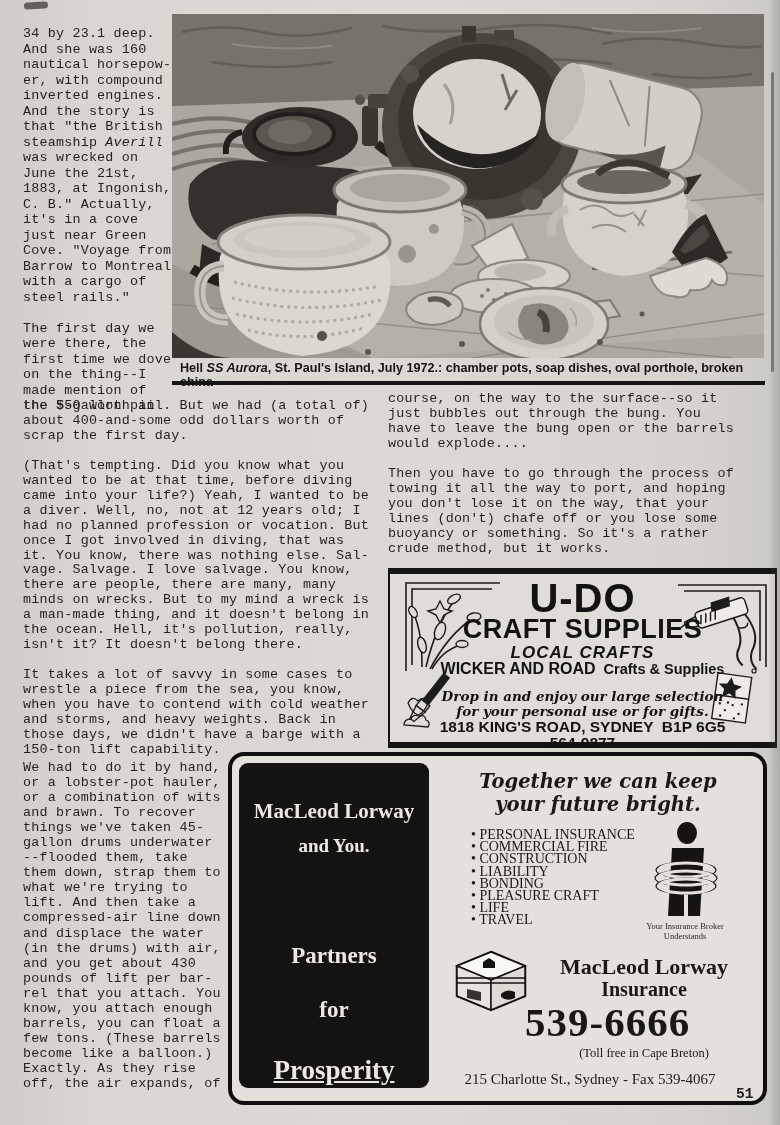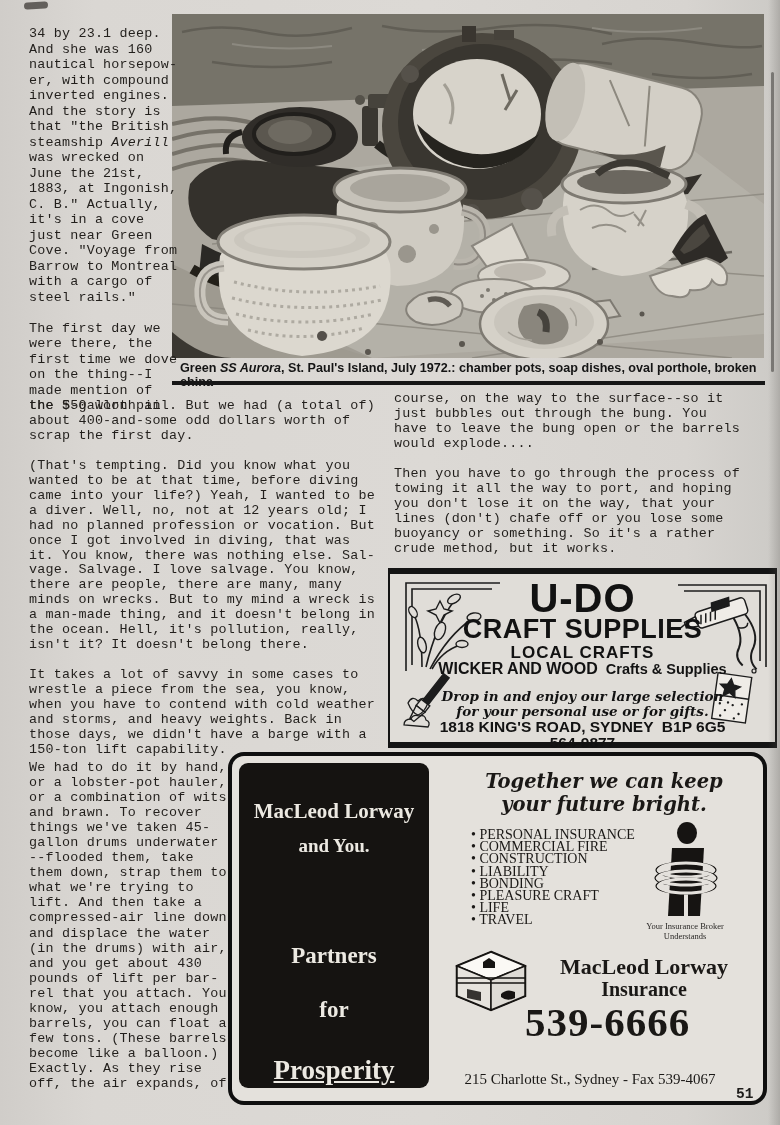--- a/index.html
+++ b/index.html
@@ -3,34 +3,34 @@
 <meta charset="utf-8">
 <style>
   html,body{margin:0;padding:0;background:#8a8885;}
   #page{
     position:relative;width:780px;height:1125px;overflow:hidden;
     background:linear-gradient(90deg,#d0cdc9 0%,#dad7d3 12%,#dcd9d5 55%,#d7d4d0 88%,#cccac6 100%);
     font-family:"Liberation Sans",sans-serif;color:#232220;
   }
   .mono{
     position:absolute;white-space:pre;font-family:"Liberation Mono","DejaVu Sans Mono",monospace;
-    font-size:13.4px;letter-spacing:.2px;color:#221f1c;font-weight:500;margin-left:6px;
+    font-size:13.4px;letter-spacing:.2px;color:#221f1c;font-weight:500;
   }
   .caption{position:absolute;font-weight:bold;font-size:12.6px;color:#141414;letter-spacing:0;}
   .rule{position:absolute;background:#161616;}
   .udo{
     position:absolute;left:388px;top:568px;width:385px;height:168px;
     border-top:6px solid #141414;border-bottom:6px solid #141414;
     border-left:2px solid #141414;border-right:2px solid #141414;
     background:#e0ddd8;
   }
   .udo .c{position:absolute;left:0;width:100%;text-align:center;color:#121212;}
   .udo-title{top:2px;font-size:40px;font-weight:bold;letter-spacing:1px;}
   .udo-sub{top:40px;font-size:27px;font-weight:bold;letter-spacing:.5px;}
-  .udo-l1{top:69px;font-size:17px;font-weight:bold;letter-spacing:1px;}
+  .udo-l1{top:69px;font-size:17px;font-weight:bold;letter-spacing:1px;font-style:italic;}
   .udo-l2{top:86px;font-size:16px;font-weight:bold;}
   .udo-l2 .small{font-size:14.5px;}
   .udo-l3{top:103px;font-size:10.5px;font-weight:bold;letter-spacing:3px;}
   .udo-s1{top:114px;font-size:13.5px;font-weight:bold;font-style:italic;font-family:"DejaVu Serif",serif;}
   .udo-s2{top:129px;font-size:13.5px;font-weight:bold;font-style:italic;font-family:"DejaVu Serif",serif;}
   .udo-addr{top:144px;font-size:15.5px;font-weight:bold;}
   .udo-ph{top:160px;font-size:15.5px;font-weight:bold;}
   .mac{
     position:absolute;left:228px;top:752px;width:531px;height:345px;
     border:4px solid #0f0f0f;border-radius:16px;background:#e4e1dc;
@@ -39,21 +39,21 @@
     position:absolute;left:7px;top:7px;width:190px;height:325px;background:#151311;border-radius:9px;
     font-family:"Liberation Serif","DejaVu Serif",serif;color:#ece9e2;text-align:center;
   }
   .mac-panel div{position:absolute;width:100%;font-weight:bold;}
   .mp1{top:36px;font-size:21px;}
   .mp2{top:72px;font-size:19px;}
   .mp3{top:180px;font-size:23px;}
   .mp4{top:234px;font-size:23px;}
   .mp5{top:292px;font-size:27px;text-decoration:underline;}
   .mac-right{position:absolute;left:197px;top:0;width:334px;height:337px;font-family:"Liberation Serif","DejaVu Serif",serif;color:#1a1816;}
-  .mac-head{position:absolute;left:8px;width:100%;text-align:center;font-family:"DejaVu Serif",serif;font-style:italic;font-weight:bold;font-size:19.5px;}
+  .mac-head{position:absolute;left:2px;width:100%;text-align:center;font-family:"DejaVu Serif",serif;font-style:italic;font-weight:bold;font-size:19.5px;}
   .mh1{top:14px;} .mh2{top:37px;}
   .mac-list{position:absolute;left:42px;top:73px;font-size:14px;line-height:12.2px;font-weight:500;}
   .mac-list div{white-space:pre;}
   .broker{position:absolute;left:222px;top:66px;}
   .broker-cap{position:absolute;left:186px;top:166px;width:140px;text-align:center;font-size:8.5px;line-height:9.5px;color:#2a2826;}
   .mac-co{position:absolute;left:96px;width:238px;text-align:center;font-weight:bold;}
   .mc1{top:198px;font-size:22px;} .mc2{top:222px;font-size:20px;}
   .mac-phone{position:absolute;left:96px;top:242px;width:238px;text-align:left;font-weight:bold;font-size:41px;letter-spacing:1px;}
   .mac-toll{position:absolute;left:96px;top:290px;width:238px;text-align:center;font-size:12.5px;}
   .mac-addr{position:absolute;left:0px;top:315px;width:322px;text-align:center;font-size:15px;}
@@ -230,21 +230,21 @@
           <circle cx="290" cy="330" r="3"></circle>
           <circle cx="430,330" r="0"></circle>
           <circle cx="428" cy="328" r="3"></circle>
           <circle cx="196" cy="338" r="3"></circle>
           <circle cx="470" cy="300" r="2.5"></circle>
         </g>
       <path d="M0,318 q30,26 60,26 l-60,0 Z" fill="#3a3731"></path>
     </svg>
   </div>
 
-  <div class="caption" style="left:180px;top:361px;width:584px;"><span>Green </span><span style="font-style:italic">SS Aurora</span><span>, St. Paul's Island, July 1972.: chamber pots, soap dishes, oval porthole, broken china</span></div>
+  <div class="caption" style="left:180px;top:361px;width:584px;"><span>Hell </span><span style="font-style:italic">SS Aurora</span><span>, St. Paul's Island, July 1972.: chamber pots, soap dishes, oval porthole, broken china</span></div>
   <div class="rule" style="left:172px;top:381px;width:593px;height:3.5px;"></div>
 
   <div class="mono" style="left:23px;top:26px;line-height:15.5px;"><span>34 by 23.1 deep.
 And she was 160
 nautical horsepow-
 er, with compound
 inverted engines.
 And the story is
 that "the British
 steamship </span><span style="font-style:italic">Averill</span><span>
@@ -386,21 +386,21 @@
             <circle cx="66" cy="143" r="1.2"></circle>
             <circle cx="72" cy="128" r="1.2"></circle>
             <circle cx="58" cy="128" r="1.2"></circle>
           </g>
       </g>
       <circle cx="84" cy="96" r="2" fill="none" stroke="#1c1c1c" stroke-width="1.2"></circle>
     </svg>
     <div class="c udo-title">U-DO</div>
     <div class="c udo-sub">CRAFT SUPPLIES</div>
     <div class="c udo-l1">LOCAL CRAFTS</div>
-    <div class="c udo-l2"><span>WICKER AND WOOD</span><span class="small" style="white-space:pre">  Crafts &amp; Supplies</span></div>
+    <div class="c udo-l2"><span>WICKER AND ROAD</span><span class="small" style="white-space:pre">  Crafts &amp; Supplies</span></div>
     <div class="c udo-s1">Drop in and enjoy our large selection</div>
     <div class="c udo-s2">for your personal use or for gifts.</div>
     <div class="c udo-addr" style="white-space:pre">1818 KING'S ROAD, SYDNEY  B1P 6G5</div>
     <div class="c udo-ph">564-9877</div>
   </div>
 
   <div class="mac">
     <div class="mac-panel">
       <div class="mp1">MacLeod Lorway</div>
       <div class="mp2">and You.</div>
@@ -446,20 +446,21 @@
         <path d="M4,28 L72,28 M4,33 L72,33" stroke="#161412" stroke-width="1.5"></path>
         <g fill="#161412">
           <path d="M30,12 l6,-4 l6,4 l0,6 l-12,0 Z"></path>
           <rect x="14" y="36" width="14" height="9" transform="skewY(12)" opacity=".85"></rect>
           <path d="M48,44 q6,-6 14,-2 l0,6 q-8,4 -14,-1 Z"></path>
         </g>
       </svg>
       <div class="mac-co mc1">MacLeod Lorway</div>
       <div class="mac-co mc2">Insurance</div>
       <div class="mac-phone">539-6666</div>
+      <div class="mac-toll">(Toll free in Cape Breton)</div>
       <div class="mac-addr">215 Charlotte St., Sydney - Fax 539-4067</div>
     </div>
   </div>
 
   <div class="pagenum">51</div>
 
   <div class="scanline"></div>
   <div class="edge"></div>
 </div>
 

